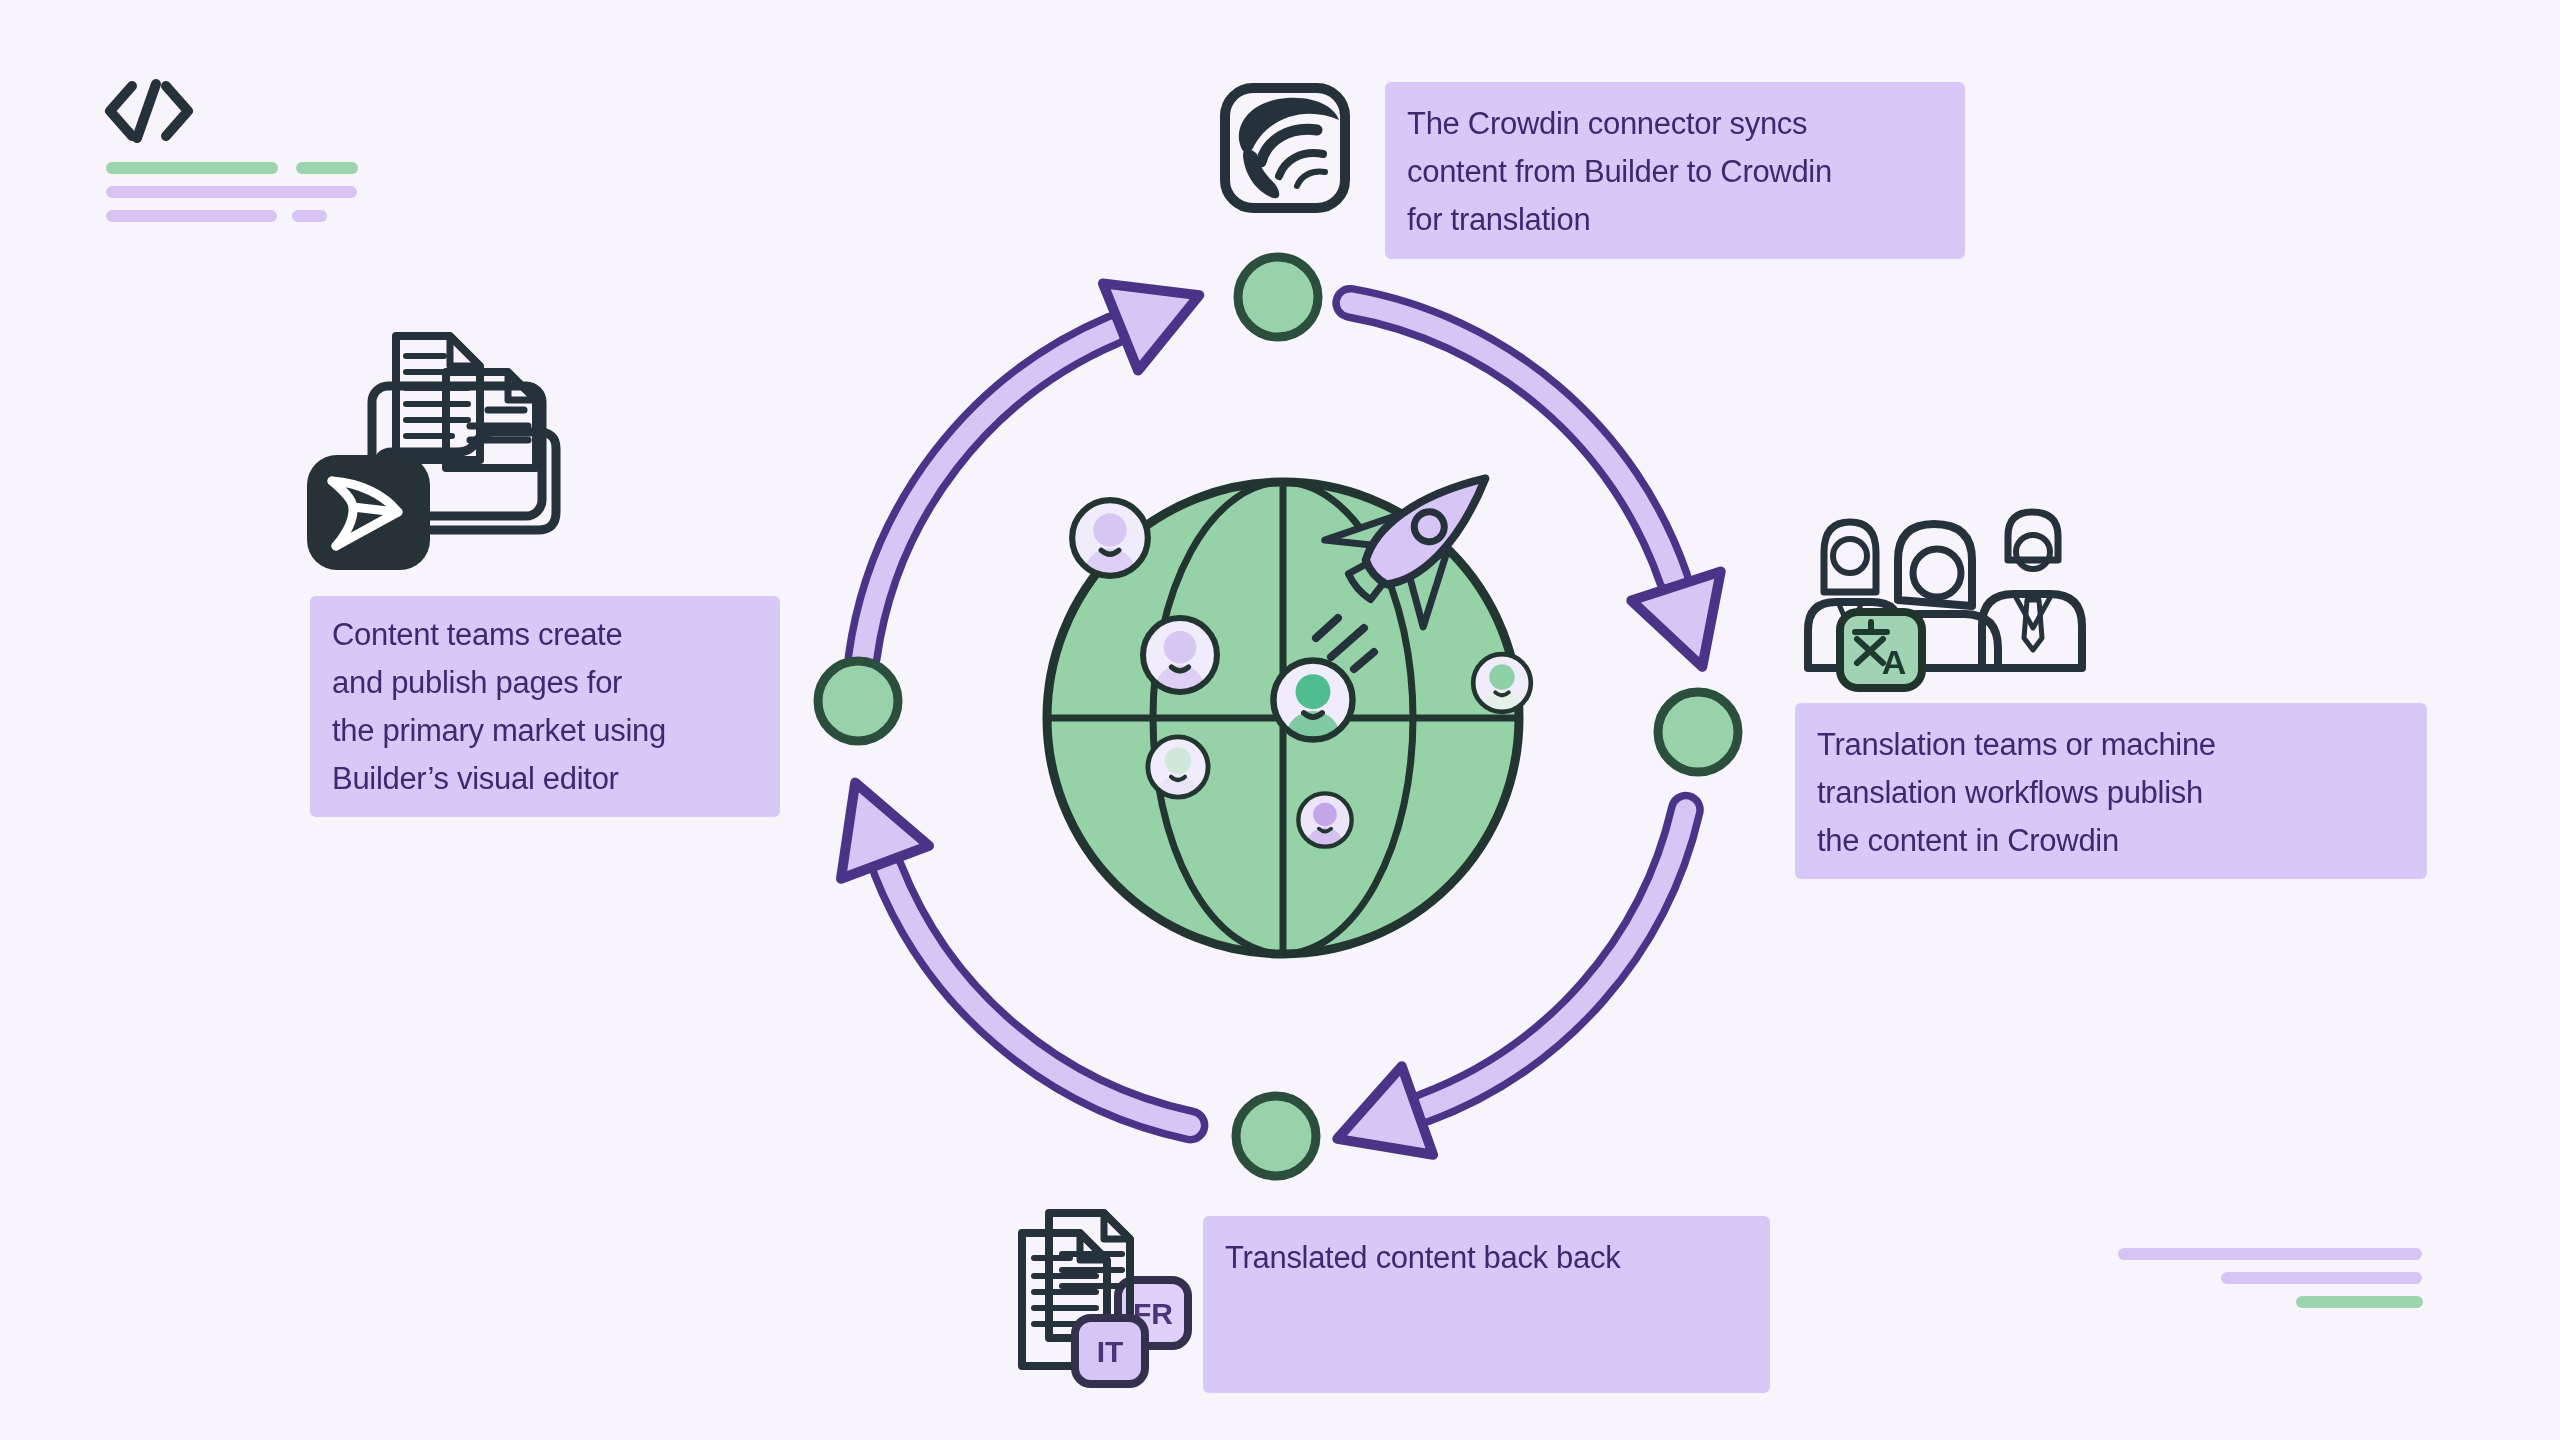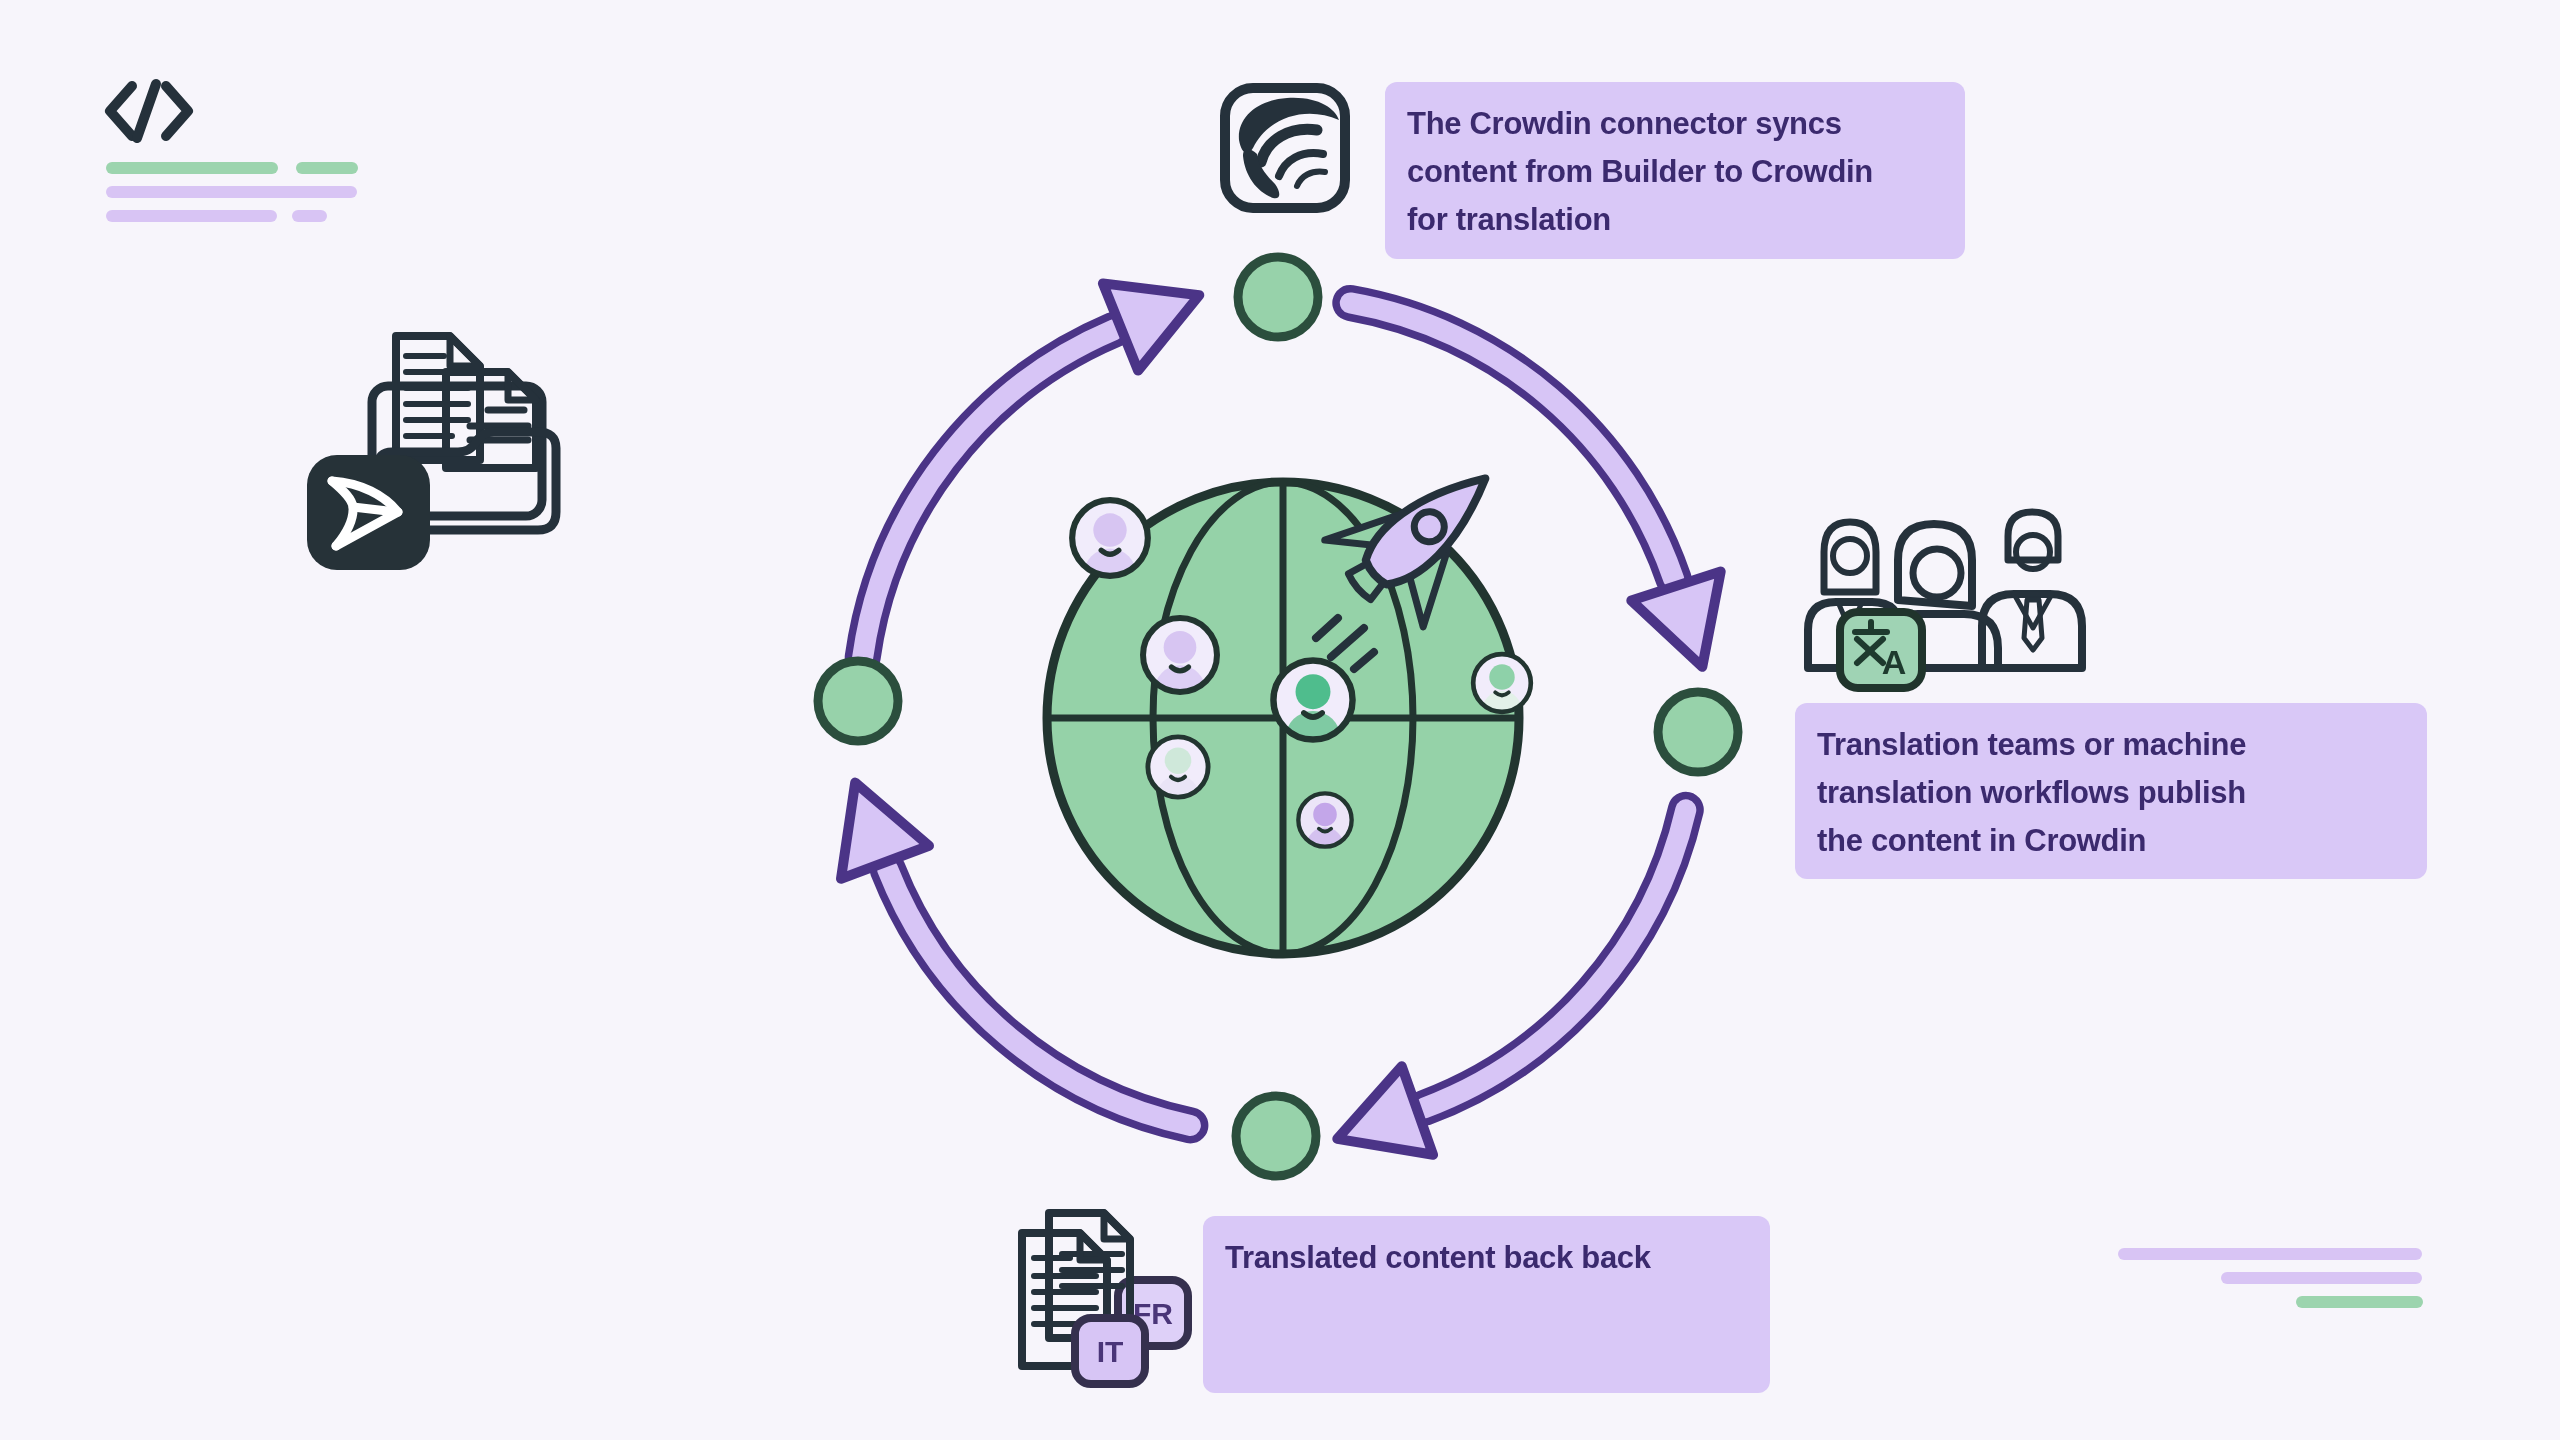--- a/index.html
+++ b/index.html
@@ -2,21 +2,21 @@
 <html style="--page-bg: #f7f5fb; --ink: #25313b; --globe-ink: #223530; --green-fill: #97d2aa; --globe-green: #95d2a8; --green-outline: #2b4e3d; --purple-fill: #d7c5f6; --purple-outline: #4b3487; --callout-bg: #d9c8f7; --callout-text: #3b2a6e; --bar-purple: #d8c4f4; --bar-green: #9cd4ae; --builder-dark: #263238; --badge-green: #9fd3b4; --badge-purple: #ded0f8; --badge-text: #4a3578;"><head>
 <meta charset="utf-8">
 <style>
   html,body{margin:0;padding:0;}
   body{width:2560px;height:1440px;font-family:"Liberation Sans",sans-serif;}
   .stage{position:absolute;inset:0;width:2560px;height:1440px;background:var(--page-bg,#f7f5fb);overflow:hidden;}
   .illustration{position:absolute;left:0;top:0;width:2560px;height:1440px;}
 
   
   .callout{position:absolute;background:var(--callout-bg,#d9c8f7);color:var(--callout-text,#3b2a6e);
-    border-radius:12px;font-weight:700;font-size:31px;line-height:48px;letter-spacing:-0.3px;
+    border-radius:6px;font-weight:400;font-size:31px;line-height:48px;letter-spacing:-0.3px;
     padding:18px 22px;box-sizing:border-box;}
   .callout div{white-space:nowrap;}
   .callout-top{left:1385px;top:82px;width:580px;height:177px;}
   .callout-left{left:310px;top:596px;width:470px;height:221px;padding-top:15px;}
   .callout-right{left:1795px;top:703px;width:632px;height:176px;}
   .callout-bottom{left:1203px;top:1216px;width:567px;height:177px;}
 
   
   .bar{position:absolute;height:12px;border-radius:6px;}
   .bar.purple{background:var(--bar-purple,#d8c4f4);}
@@ -237,20 +237,26 @@
     <div class="bar purple" style="left:2221px;top:1272px;width:201px;"></div>
     <div class="bar green" style="left:2296px;top:1296px;width:127px;"></div>
   </div>
 
   <div class="callout callout-top">
     <div>The Crowdin connector syncs</div>
     <div>content from Builder to Crowdin</div>
     <div>for translation</div>
   </div>
 
+  <div class="callout callout-left">
+    <div>Content teams create</div>
+    <div>and publish pages for</div>
+    <div>the primary market using</div>
+    <div>Builder’s visual editor</div>
+  </div>
 
   <div class="callout callout-right">
     <div>Translation teams or machine</div>
     <div>translation workflows publish</div>
     <div>the content in Crowdin</div>
   </div>
 
   <div class="callout callout-bottom">
     <div>Translated content back back</div>
   </div>

